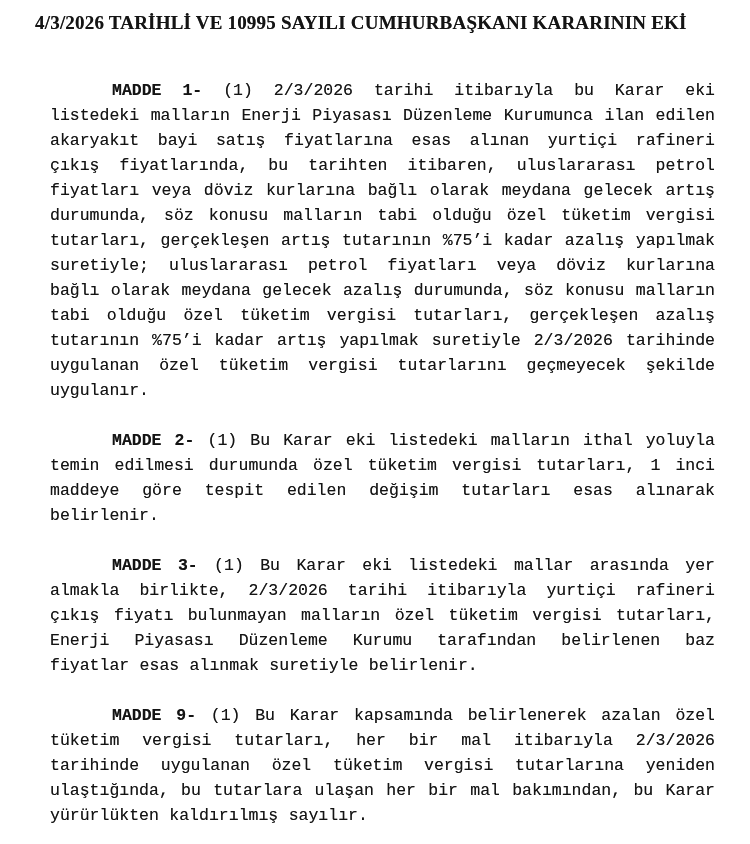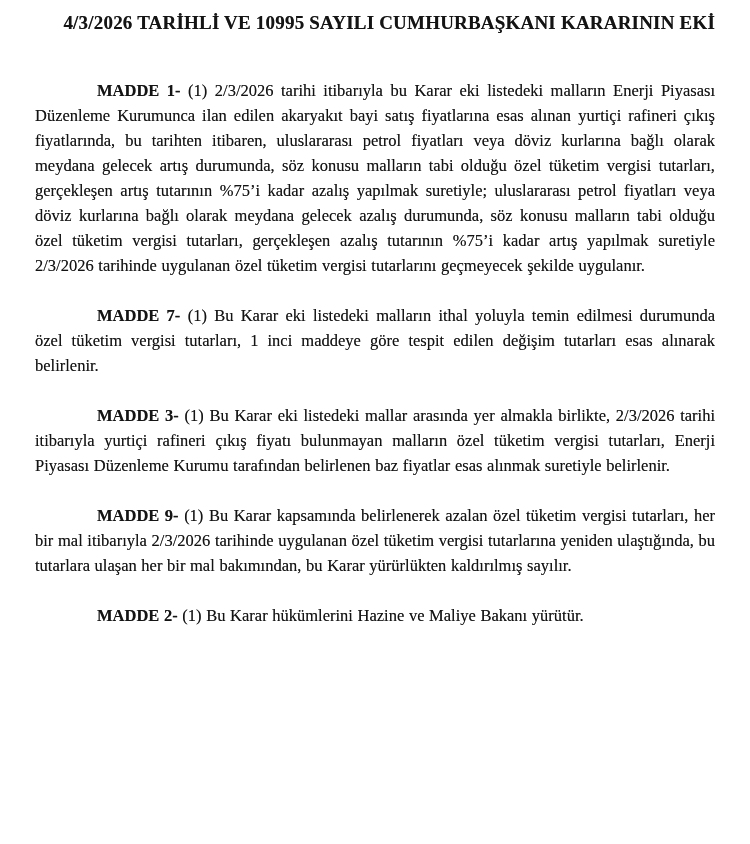--- a/index.html
+++ b/index.html
@@ -17,40 +17,41 @@
     text-shadow: 0 0 0.45px rgba(20,20,20,0.55);
   }
   .page {
     box-sizing: border-box;
     width: 750px;
     height: 844px;
     padding: 10px 35px 0 35px;
     background: #ffffff;
   }
   .doc-title {
-    text-align: right;
+    text-align: left;
     font-weight: bold;
     font-size: 19px;
     line-height: 26px;
     letter-spacing: 0.2px;
   }
   .doc-title .line2 {
     text-decoration: underline;
     text-underline-offset: 2px;
   }
   .body-text {
     margin-top: 42px;
   }
   p.article {
-    margin: 0 0 25px 0;
+    margin: 0 0 25px 15px;
     font-size: 16.5px;
     line-height: 25px;
     text-align: justify;
     text-indent: 62px;
     word-spacing: 0.5px;
+    font-family: Liberation Mono, monospace;
   }
   p.article .label {
     font-weight: bold;
   }
 </style>
 </head>
 <body>
 
 <div class="page">
 
@@ -59,21 +60,21 @@
   </div>
 
   <div class="body-text">
 
     <p class="article">
       <span class="label">MADDE 1-</span>
       <span class="text">(1) 2/3/2026 tarihi itibarıyla bu Karar eki listedeki malların Enerji Piyasası Düzenleme Kurumunca ilan edilen akaryakıt bayi satış fiyatlarına esas alınan yurtiçi rafineri çıkış fiyatlarında, bu tarihten itibaren, uluslararası petrol fiyatları veya döviz kurlarına bağlı olarak meydana gelecek artış durumunda, söz konusu malların tabi olduğu özel tüketim vergisi tutarları, gerçekleşen artış tutarının %75’i kadar azalış yapılmak suretiyle; uluslararası petrol fiyatları veya döviz kurlarına bağlı olarak meydana gelecek azalış durumunda, söz konusu malların tabi olduğu özel tüketim vergisi tutarları, gerçekleşen azalış tutarının %75’i kadar artış yapılmak suretiyle 2/3/2026 tarihinde uygulanan özel tüketim vergisi tutarlarını geçmeyecek şekilde uygulanır.</span>
     </p>
 
     <p class="article">
-      <span class="label">MADDE 7-</span>
+      <span class="label">MADDE 2-</span>
       <span class="text">(1) Bu Karar eki listedeki malların ithal yoluyla temin edilmesi durumunda özel tüketim vergisi tutarları, 1 inci maddeye göre tespit edilen değişim tutarları esas alınarak belirlenir.</span>
     </p>
 
     <p class="article">
       <span class="label">MADDE 3-</span>
       <span class="text">(1) Bu Karar eki listedeki mallar arasında yer almakla birlikte, 2/3/2026 tarihi itibarıyla yurtiçi rafineri çıkış fiyatı bulunmayan malların özel tüketim vergisi tutarları, Enerji Piyasası Düzenleme Kurumu tarafından belirlenen baz fiyatlar esas alınmak suretiyle belirlenir.</span>
     </p>
 
     <p class="article">
       <span class="label">MADDE 9-</span>

